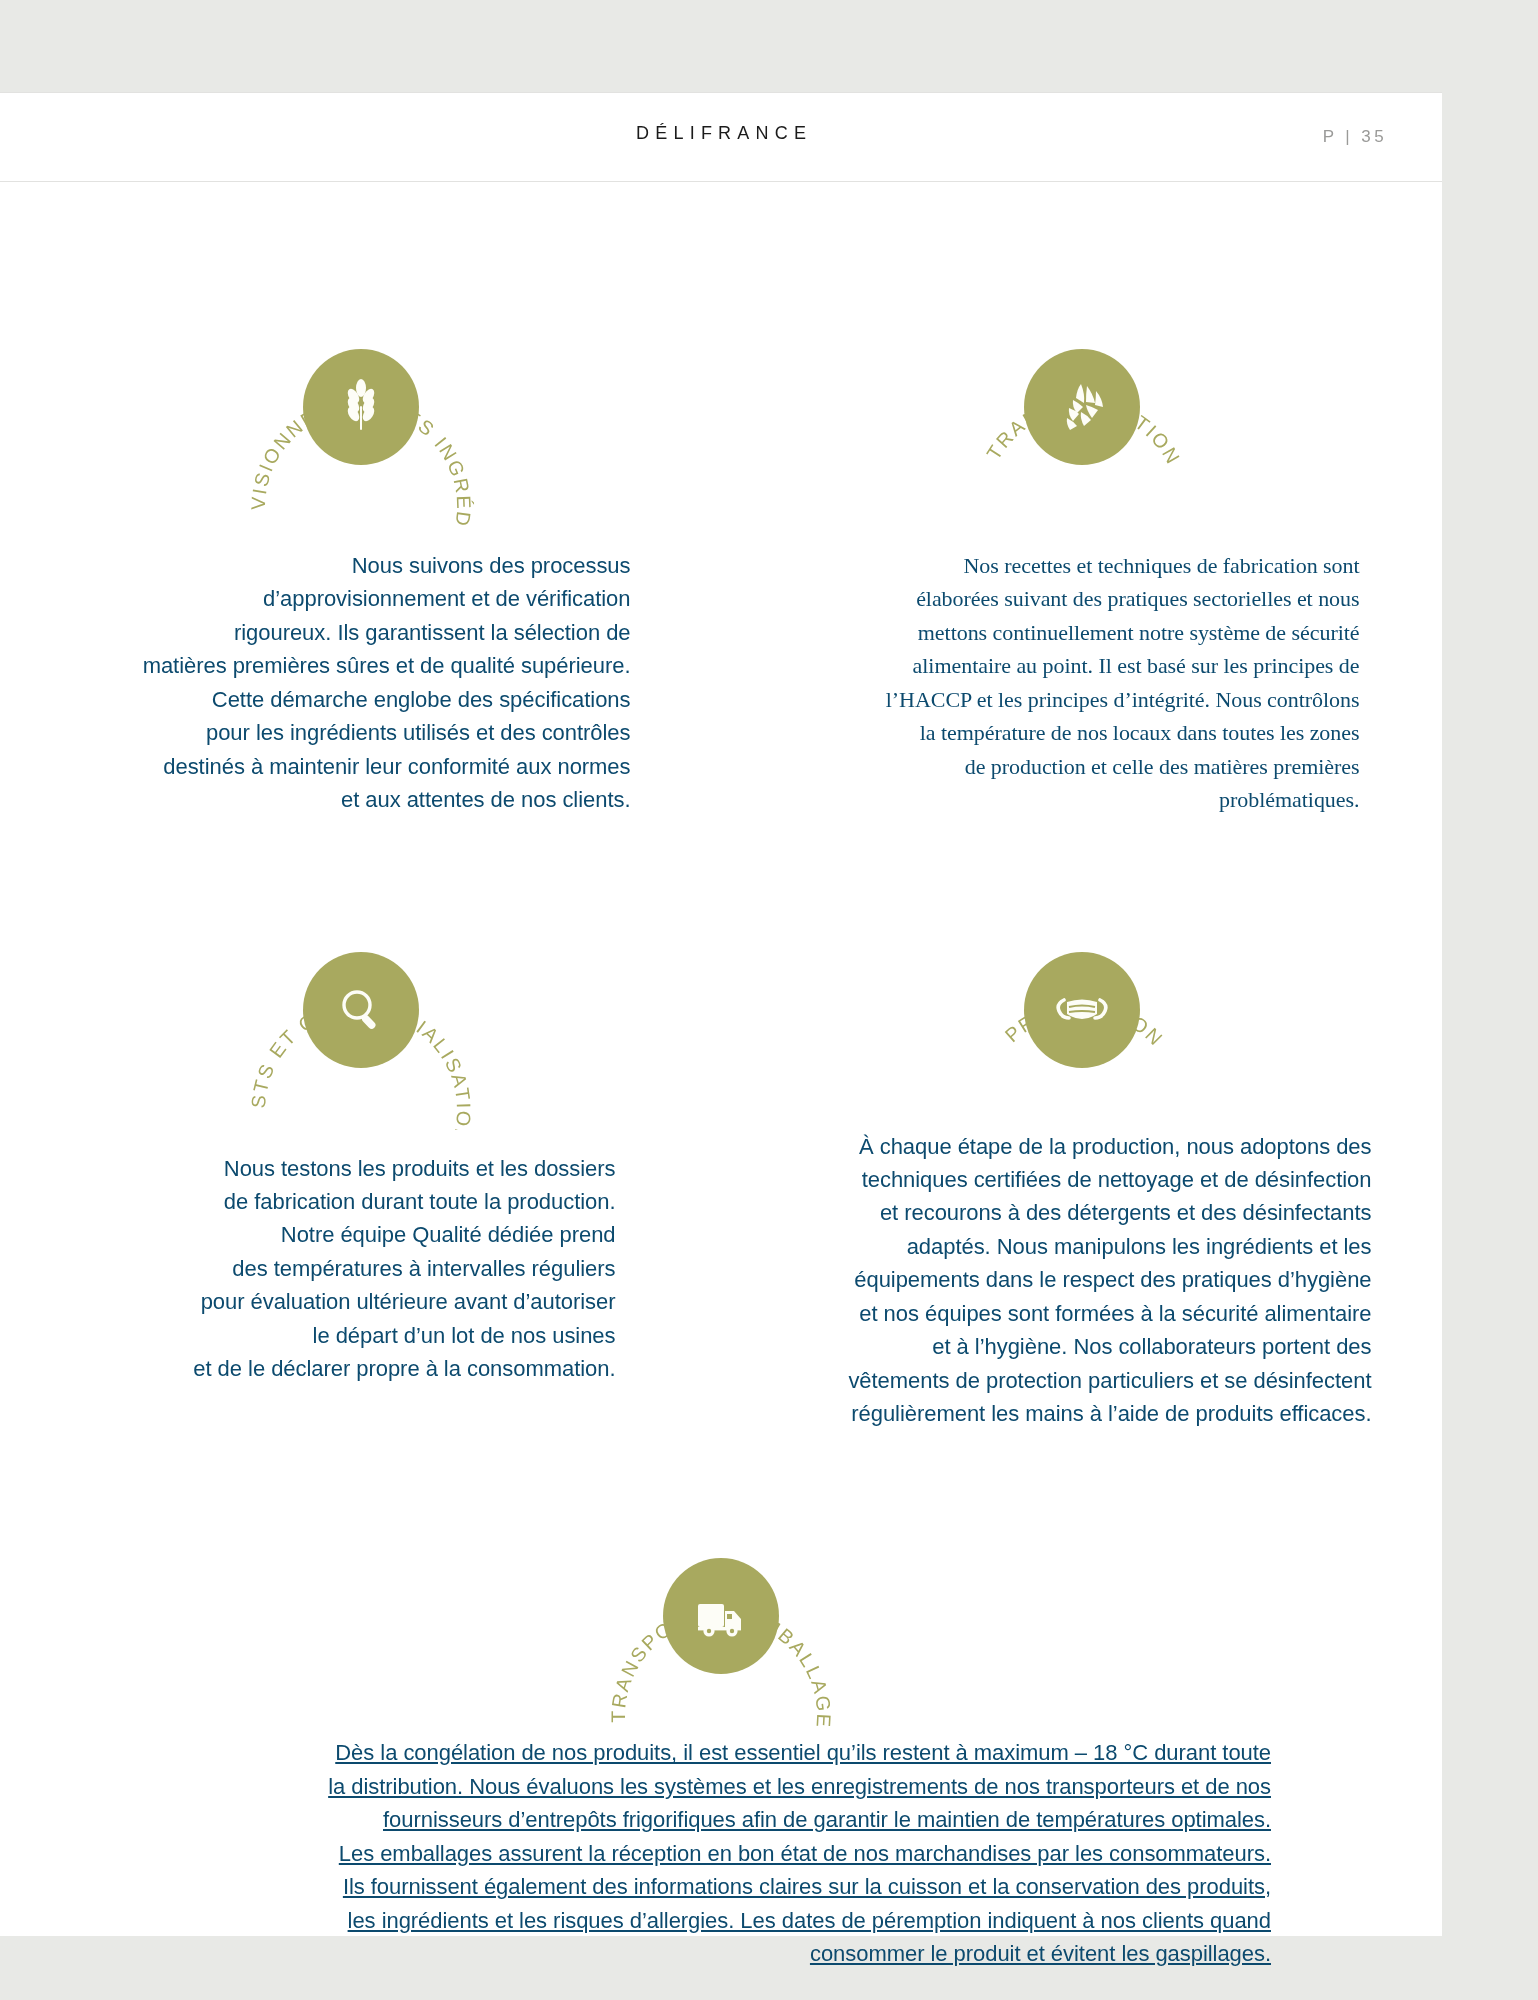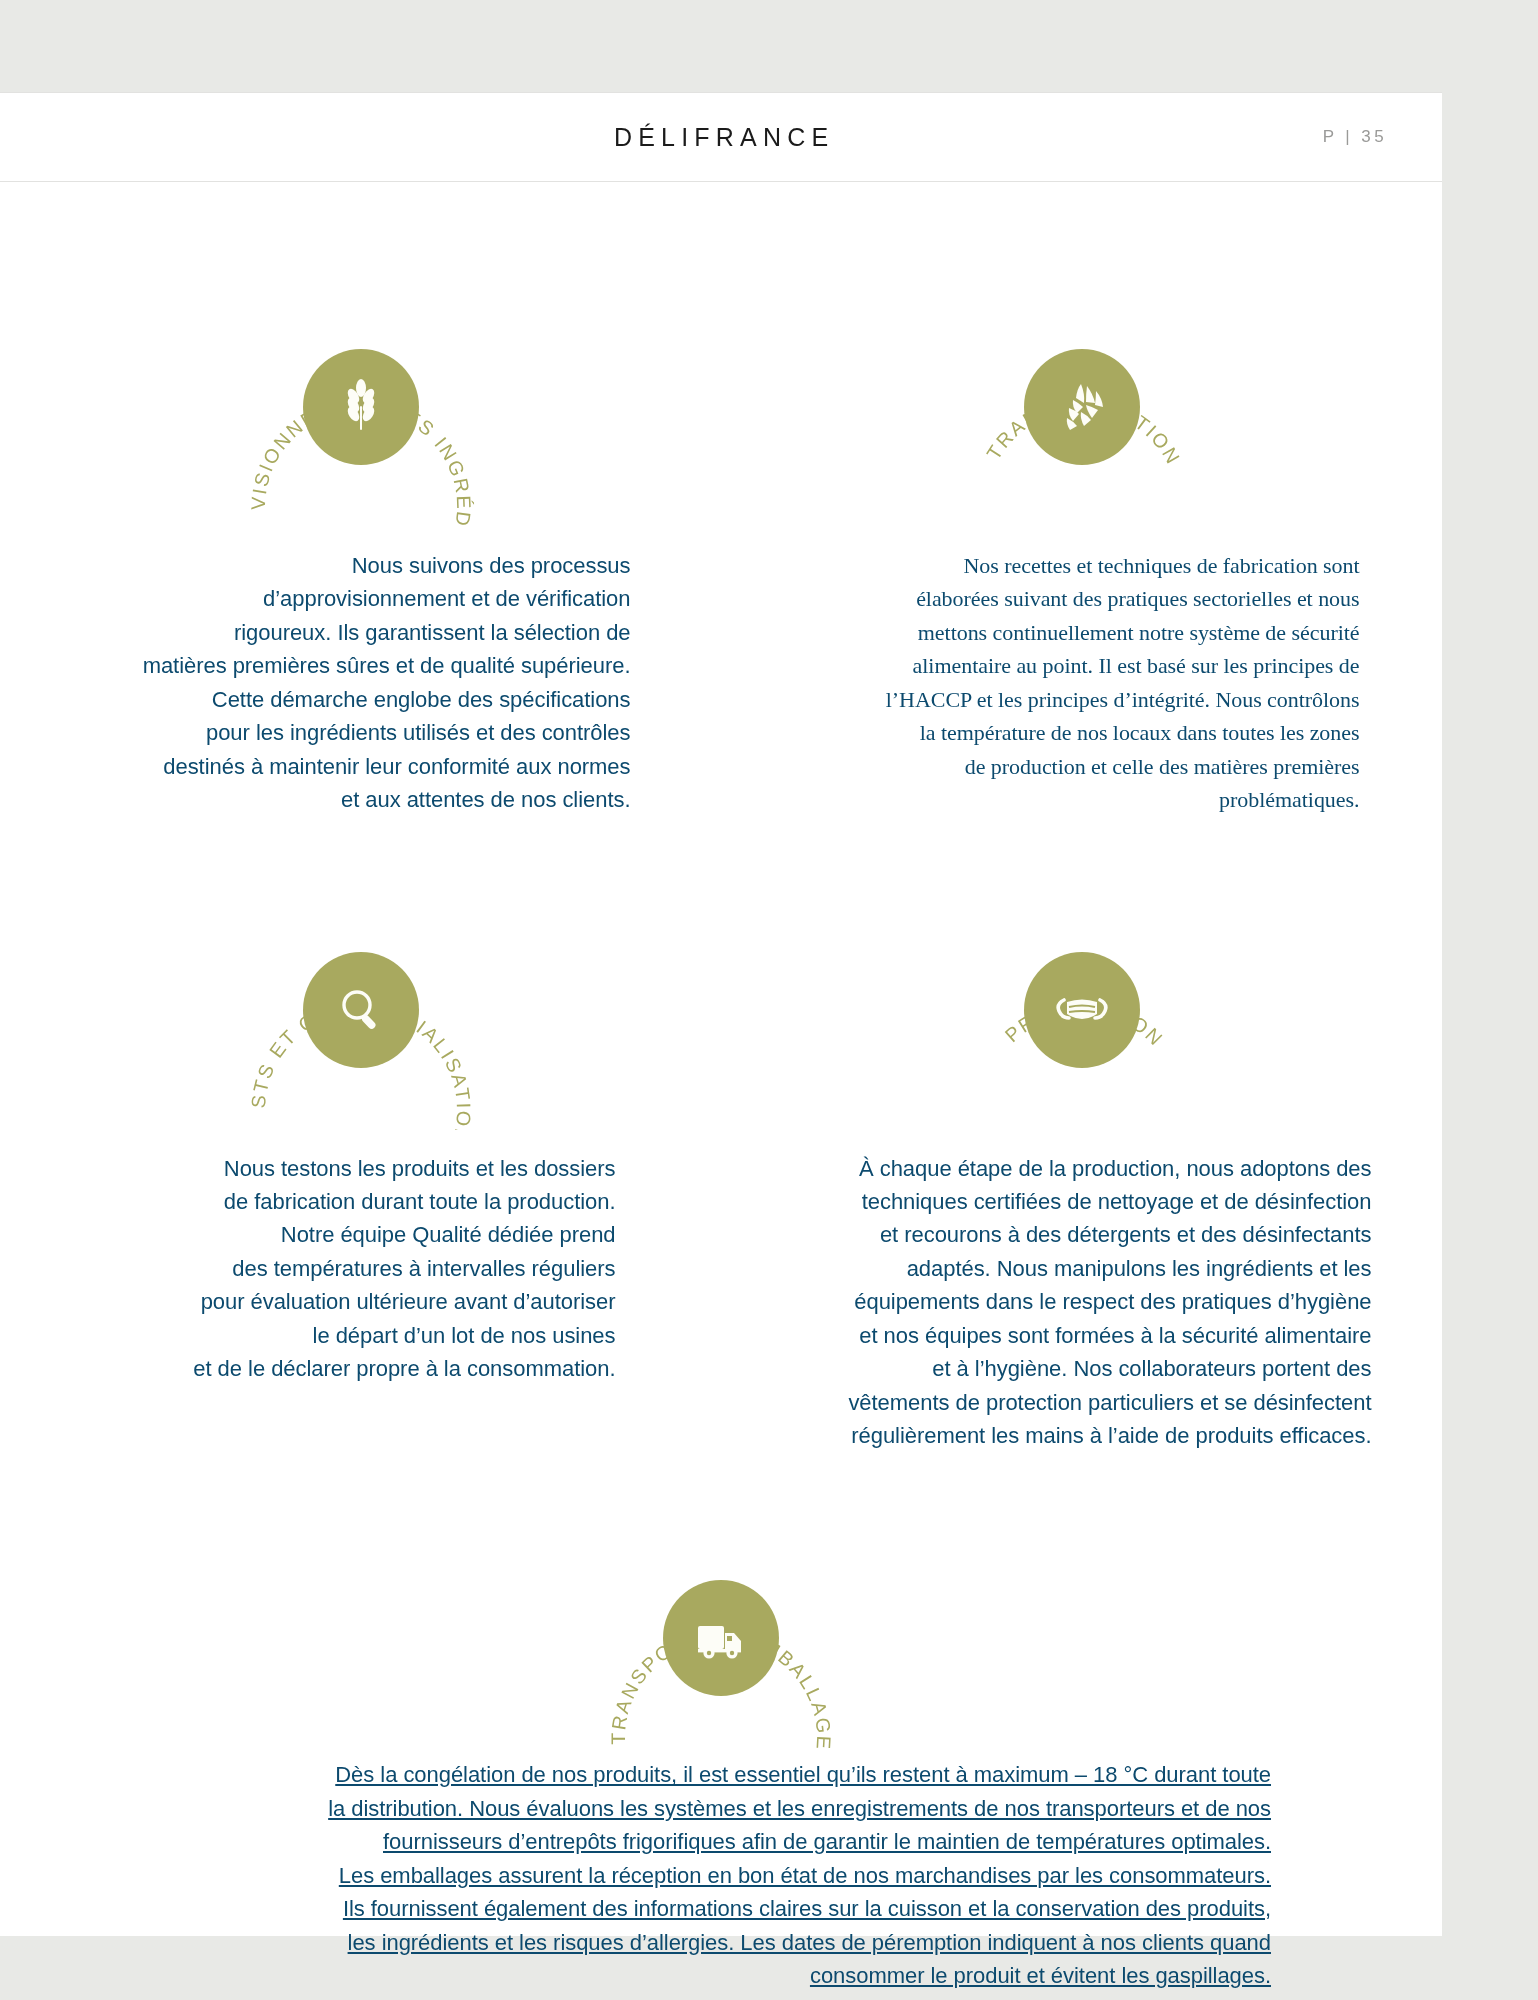--- a/index.html
+++ b/index.html
@@ -28,21 +28,21 @@
     width: 1442px; height: 90px;
     border-top: 1px solid #e2e2e0;
     border-bottom: 1px solid #e2e2e0;
     background: #ffffff;
   }
   .brand {
     position: absolute;
     left: 0; top: 30px;
     width: 1442px;
     text-align: center;
-    font-size: 25px;
+    font-size: 18px;
     letter-spacing: 6.2px;
     color: #1b1b1b;
     font-weight: 400;
     text-indent: 6.2px;
   }
   .pagenum {
     position: absolute;
     right: 55px; top: 34px;
     font-size: 17px;
     letter-spacing: 3.4px;
@@ -220,21 +220,21 @@
             <div class="disc">
               <svg width="64" height="64" viewBox="0 0 64 64">
                 <path d="M14 22 Q6 26 9 33 Q12 40 19 40" fill="none" stroke="#fdfdf7" stroke-width="3.6" stroke-linecap="round"></path>
                 <path d="M50 22 Q58 26 55 33 Q52 40 45 40" fill="none" stroke="#fdfdf7" stroke-width="3.6" stroke-linecap="round"></path>
                 <path d="M17 24 Q32 19 47 24 L47 36 Q32 46 17 36 Z" fill="#fdfdf7"></path>
                 <path d="M19 29 Q32 26 45 29" fill="none" stroke="#a8a95f" stroke-width="2"></path>
                 <path d="M19 34 Q32 32 45 34" fill="none" stroke="#a8a95f" stroke-width="2"></path>
               </svg>
             </div>
           </div>
-          <div class="body-text w4" style="margin-top:22px;">À chaque étape de la production, nous adoptons des
+          <div class="body-text w4" style="">À chaque étape de la production, nous adoptons des
 techniques certifiées de nettoyage et de désinfection
 et recourons à des détergents et des désinfectants
 adaptés. Nous manipulons les ingrédients et les
 équipements dans le respect des pratiques d’hygiène
 et nos équipes sont formées à la sécurité alimentaire
 et à l’hygiène. Nos collaborateurs portent des
 vêtements de protection particuliers et se désinfectent
 régulièrement les mains à l’aide de produits efficaces.</div>
         </div>
 

